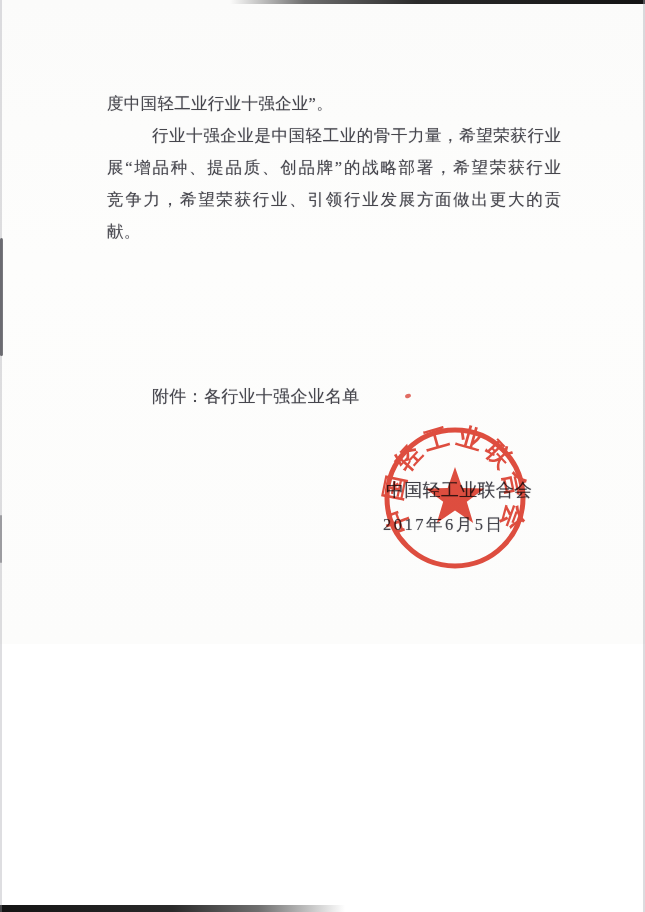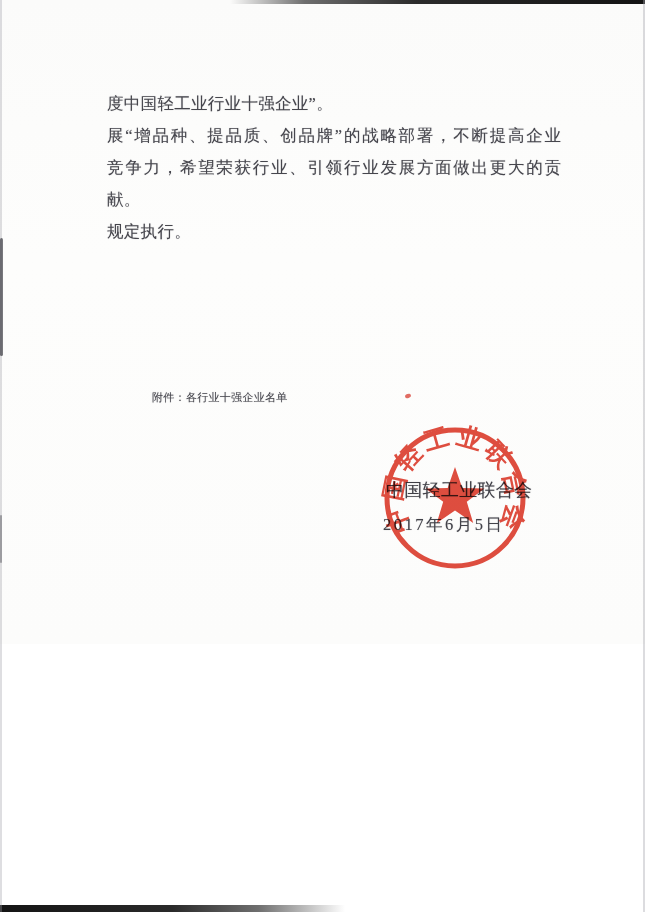--- a/index.html
+++ b/index.html
@@ -40,21 +40,21 @@
     text-align-last:justify;
     letter-spacing:0;
   }
   .line.ind{padding-left:45px;}
   .attachment-line{
     position:absolute;
     left:107px;top:381px;width:454px;
     padding-left:45px;
     height:32px;line-height:32px;
     color:var(--ink-color);
-    font-size:11px;letter-spacing:0.3px;
+    font-size:17px;letter-spacing:0.3px;
     text-shadow:0 0 1px rgba(70,70,80,0.35);
     white-space:nowrap;
   }
   
   .signature-org{
     position:absolute;
     left:386px;top:480px;
     color:#3f3f46;
     font-size:18px;letter-spacing:0.3px;
     line-height:20px;
@@ -130,24 +130,24 @@
 
   <div class="artifact edge-top"></div>
   <div class="artifact edge-bottom"></div>
   <div class="artifact edge-left"></div>
   <div class="artifact edge-left-smudge"></div>
   <div class="artifact edge-left-smudge2"></div>
   <div class="artifact edge-right"></div>
 
   <div class="body-text">
     <div class="line">度中国轻工业行业十强企业”。</div>
-    <div class="line j">展“增品种、提品质、创品牌”的战略部署，不断提高企业</div>
+    <div class="line j ind">行业十强企业是中国轻工业的骨干力量，希望荣获行业</div>
+    <div class="line j">展“增品种、提品质、创品牌”的战略部署，希望荣获行业</div>
     <div class="line j">竞争力，希望荣获行业、引领行业发展方面做出更大的贡</div>
     <div class="line">献。</div>
-    <div class="line">规定执行。</div>
   </div>
 
   <div class="attachment-line">附件：各行业十强企业名单</div>
 
   <div class="signature-org">中国轻工业联合会</div>
   <div class="signature-date">2017年6月5日</div>
 
   <div class="ink-speck"></div>
 
   <svg class="seal" viewBox="0 0 150 150" xmlns="http://www.w3.org/2000/svg">

